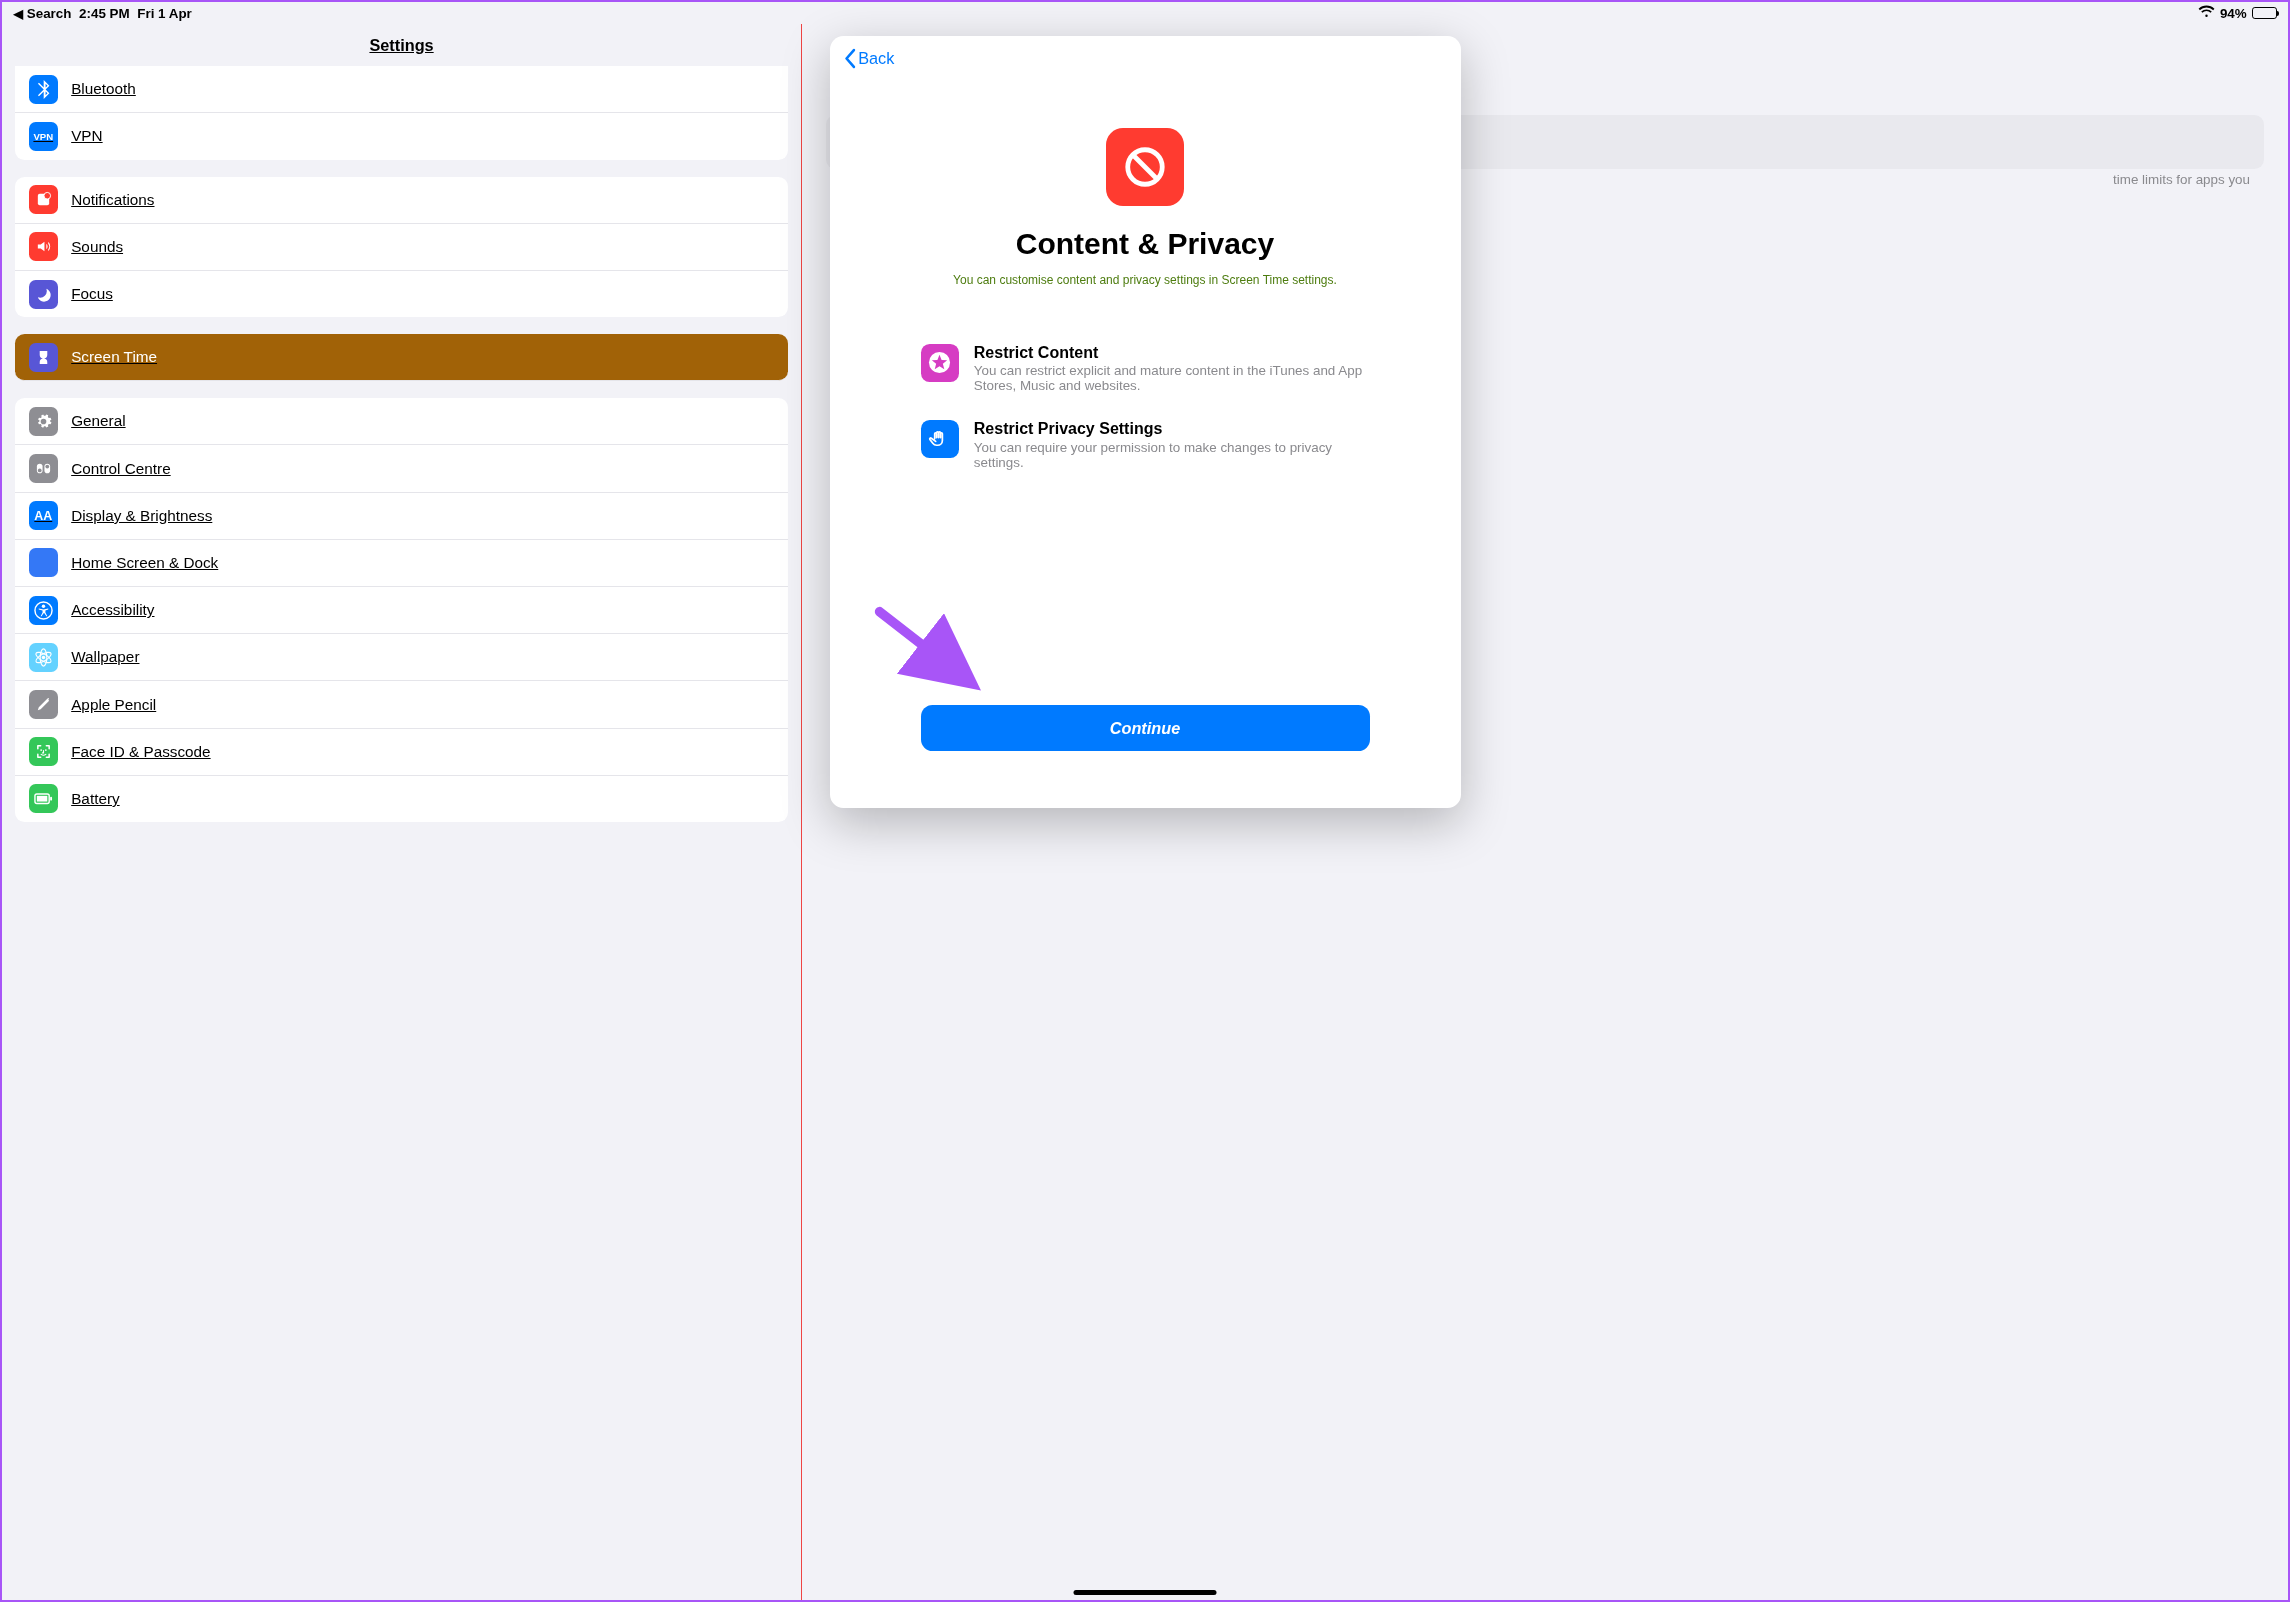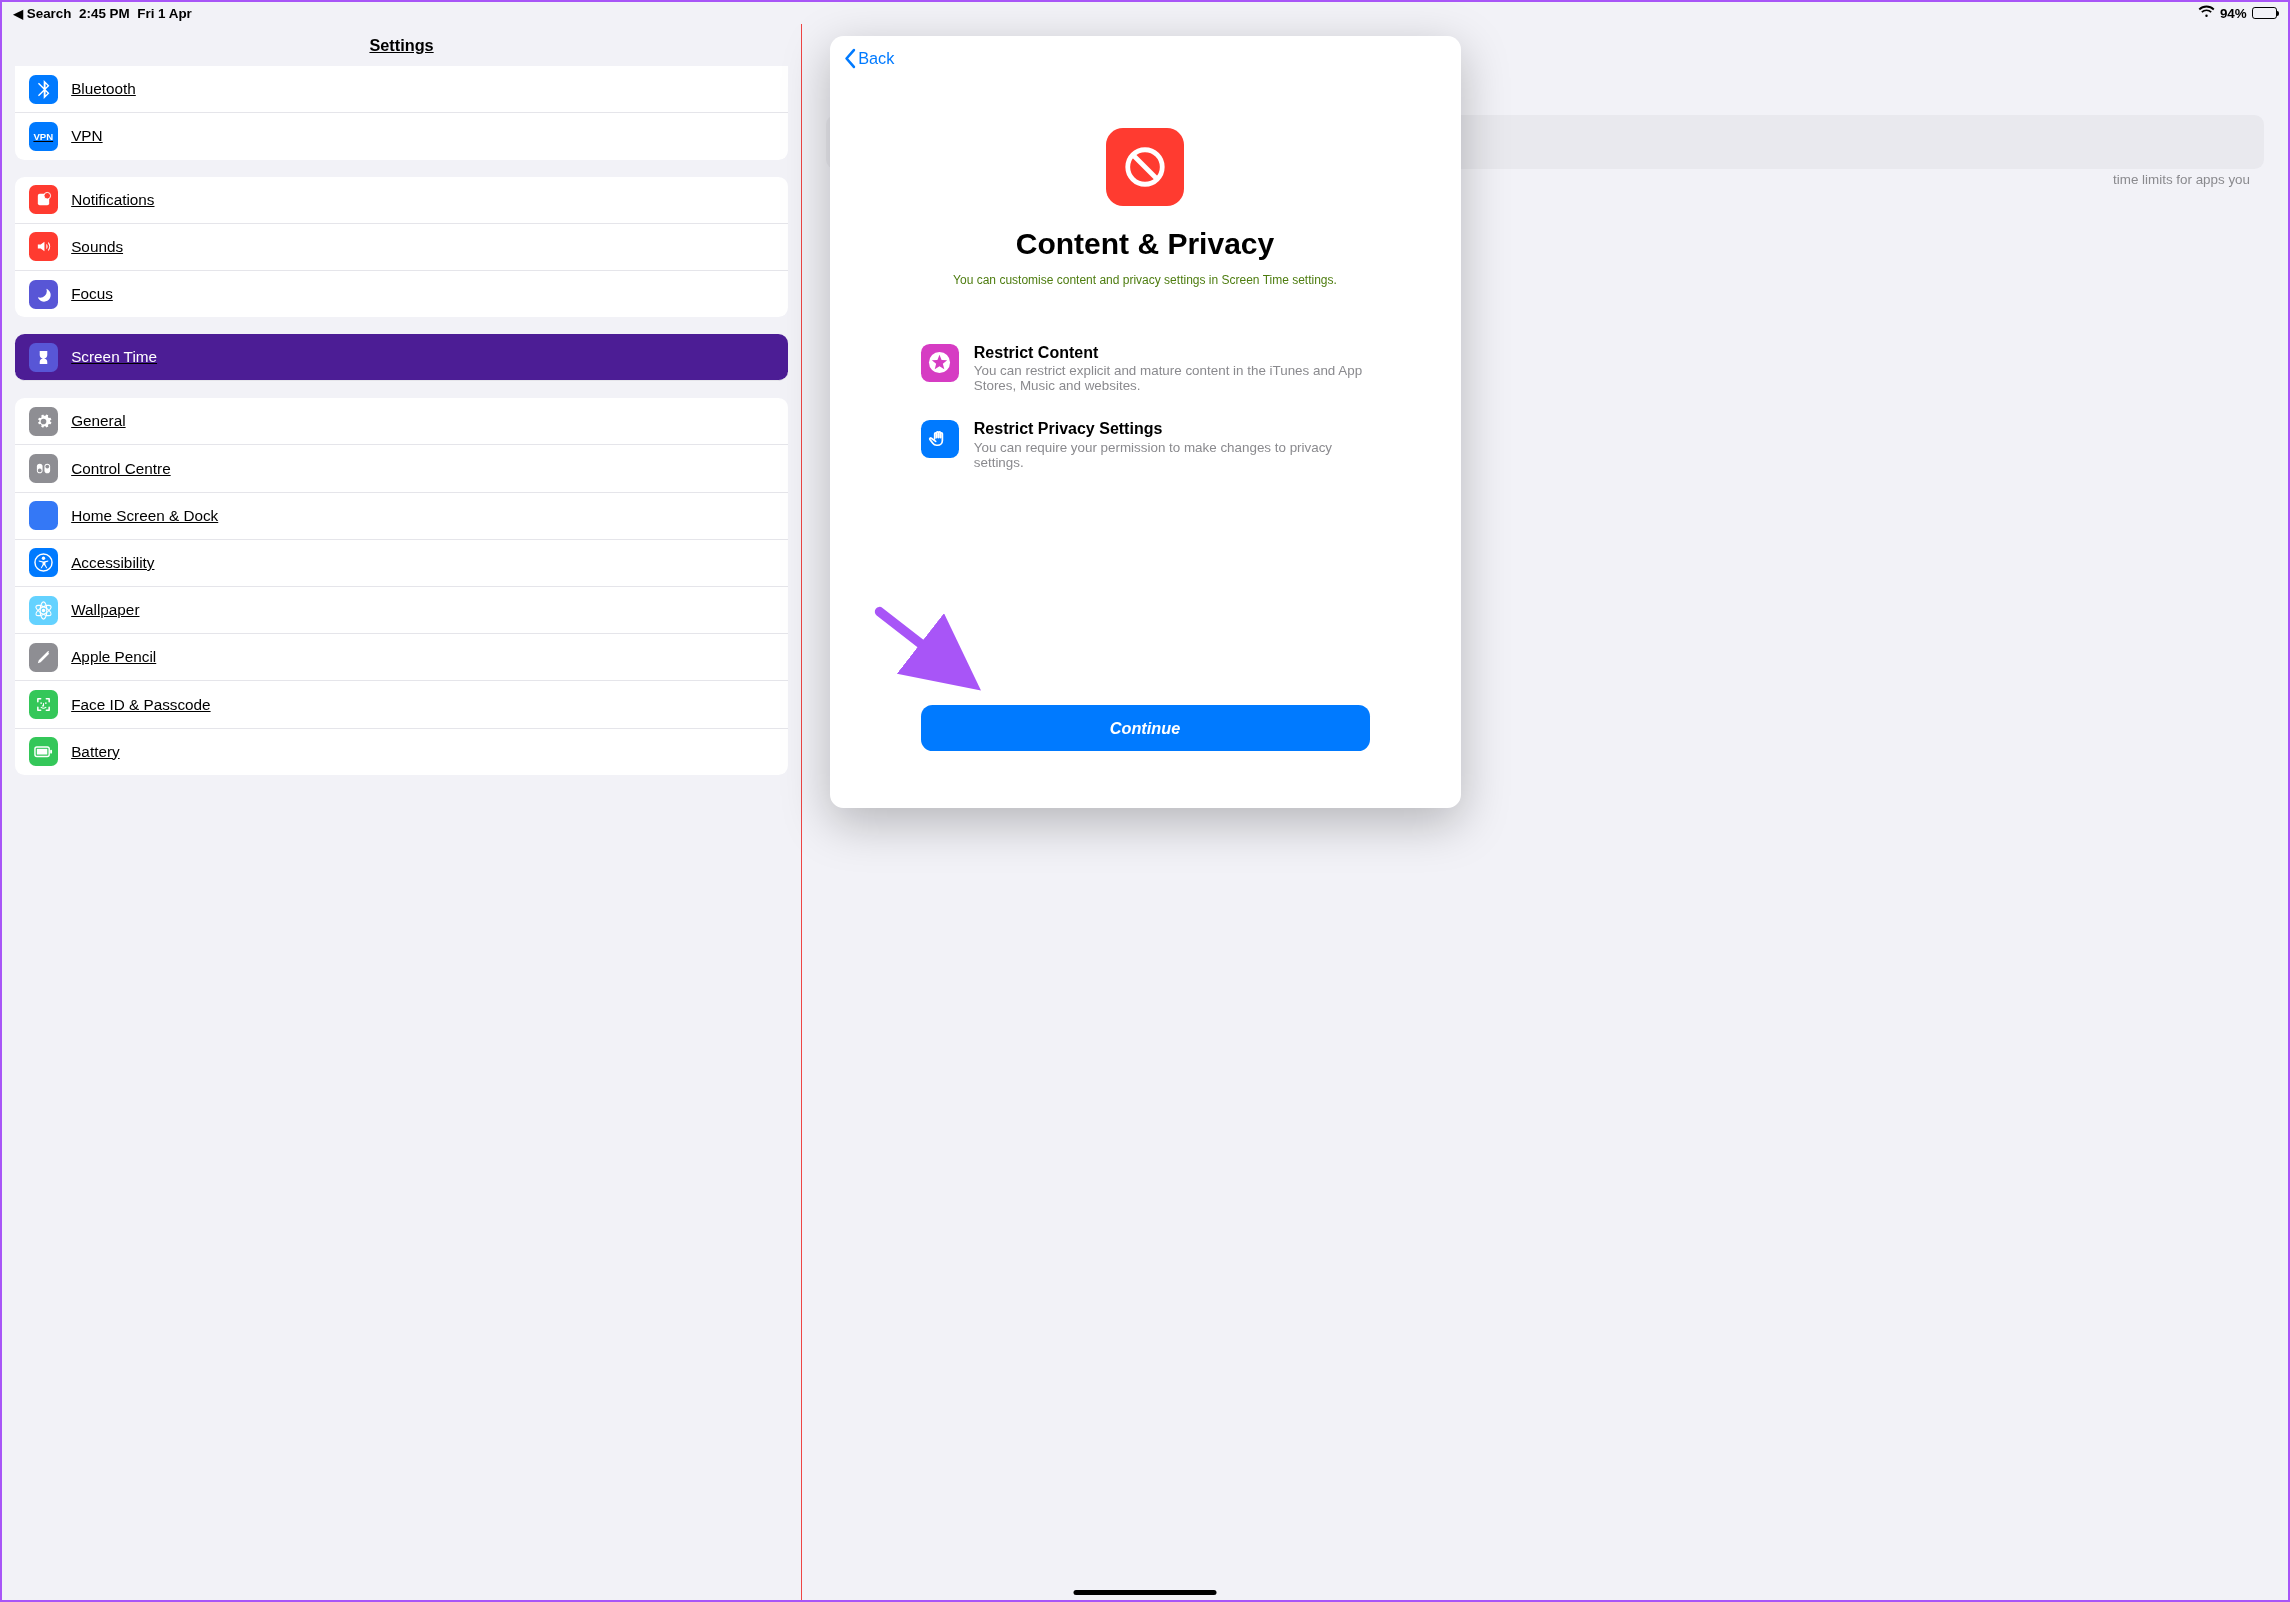--- a/index.html
+++ b/index.html
@@ -68,21 +68,21 @@
   display: flex;
   align-items: center;
   gap: 13.4px;
   padding: 8.6px 13.4px;
   border-bottom: 0.5px solid #e5e5ea;
   font-size: 15.3px;
   cursor: pointer;
 }
 .row:last-child { border-bottom: none; }
 .row.selected {
-  background: #4c1d95;
+  background: #a16207;
   color: #fff;
   border-radius: 9.6px;
   margin: 17px 13.4px 0;
 }
 .icn {
   width: 29px; height: 29px;
   border-radius: 6.7px;
   display: flex;
   align-items: center;
   justify-content: center;
@@ -329,20 +329,24 @@
             <svg width="17" height="17" viewBox="0 0 18 18">
               <rect x="2" y="4" width="6" height="10" rx="3" fill="#fff"></rect>
               <circle cx="5" cy="11" r="2" fill="#8e8e93"></circle>
               <rect x="10" y="4" width="6" height="10" rx="3" fill="#fff"></rect>
               <circle cx="13" cy="7" r="2" fill="#8e8e93"></circle>
             </svg>
           </div>
         <span>Control Centre</span>
       </div>
       <div class="row">
+        <div class="icn bg-blue" style="font-size:12.4px;font-weight:700;">AA</div>
+        <span>Display &amp; Brightness</span>
+      </div>
+      <div class="row">
         <div class="icn grid-dots">
           <span style="background:#ff6b6b"></span>
             <span style="background:#ffd93d"></span>
             <span style="background:#6bcf7f"></span>
             <span style="background:#4d96ff"></span>
           <span style="background:#ff6b6b"></span>
             <span style="background:#ffd93d"></span>
             <span style="background:#6bcf7f"></span>
             <span style="background:#4d96ff"></span>
           <span style="background:#ff6b6b"></span>

